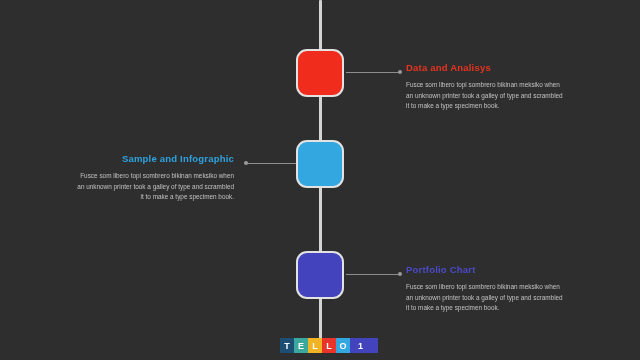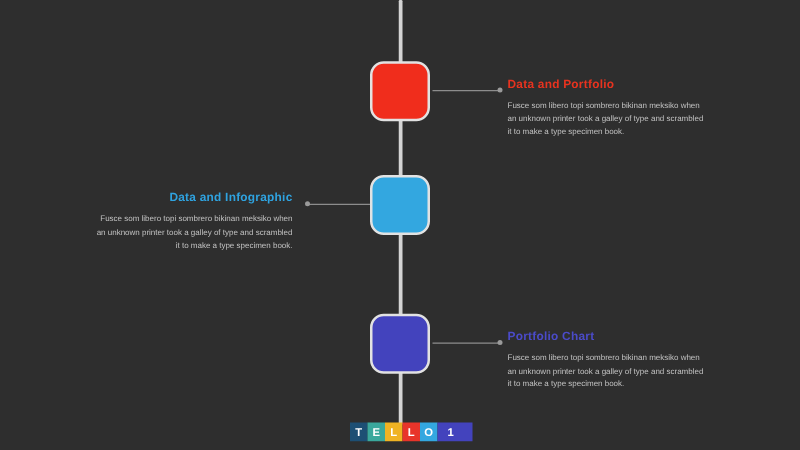--- a/index.html
+++ b/index.html
@@ -137,26 +137,26 @@
   <div class="connector conn-right-1" style="background: rgb(141, 141, 141);"></div>
   <div class="dot dot-right-1"></div>
 
   <div class="connector conn-left-2" style="background: rgb(141, 141, 141);"></div>
   <div class="dot dot-left-2"></div>
 
   <div class="connector conn-right-3" style="background: rgb(141, 141, 141);"></div>
   <div class="dot dot-right-3"></div>
 
   <div class="block block-right block-1">
-    <p class="block-title title-1" style="color: rgb(232, 51, 31);">Data and Portfolio</p>
+    <p class="block-title title-1" style="color: rgb(232, 51, 31);">Data and Analisys</p>
     <p class="block-body">Fusce som libero topi sombrero bikinan meksiko when an unknown printer took a galley of type and scrambled it to make a type specimen book.</p>
   </div>
 
   <div class="block block-left block-2">
-    <p class="block-title title-2" style="color: rgb(47, 163, 224);">Data and Infographic</p>
+    <p class="block-title title-2" style="color: rgb(47, 163, 224);">Sample and Infographic</p>
     <p class="block-body">Fusce som libero topi sombrero bikinan meksiko when an unknown printer took a galley of type and scrambled it to make a type specimen book.</p>
   </div>
 
   <div class="block block-right block-3">
     <p class="block-title title-3" style="color: rgb(75, 75, 201);">Portfolio Chart</p>
     <p class="block-body">Fusce som libero topi sombrero bikinan meksiko when an unknown printer took a galley of type and scrambled it to make a type specimen book.</p>
   </div>
 
   <div id="logo">
     <div class="logo-tile" style="background: rgb(29, 79, 116);">T</div>

